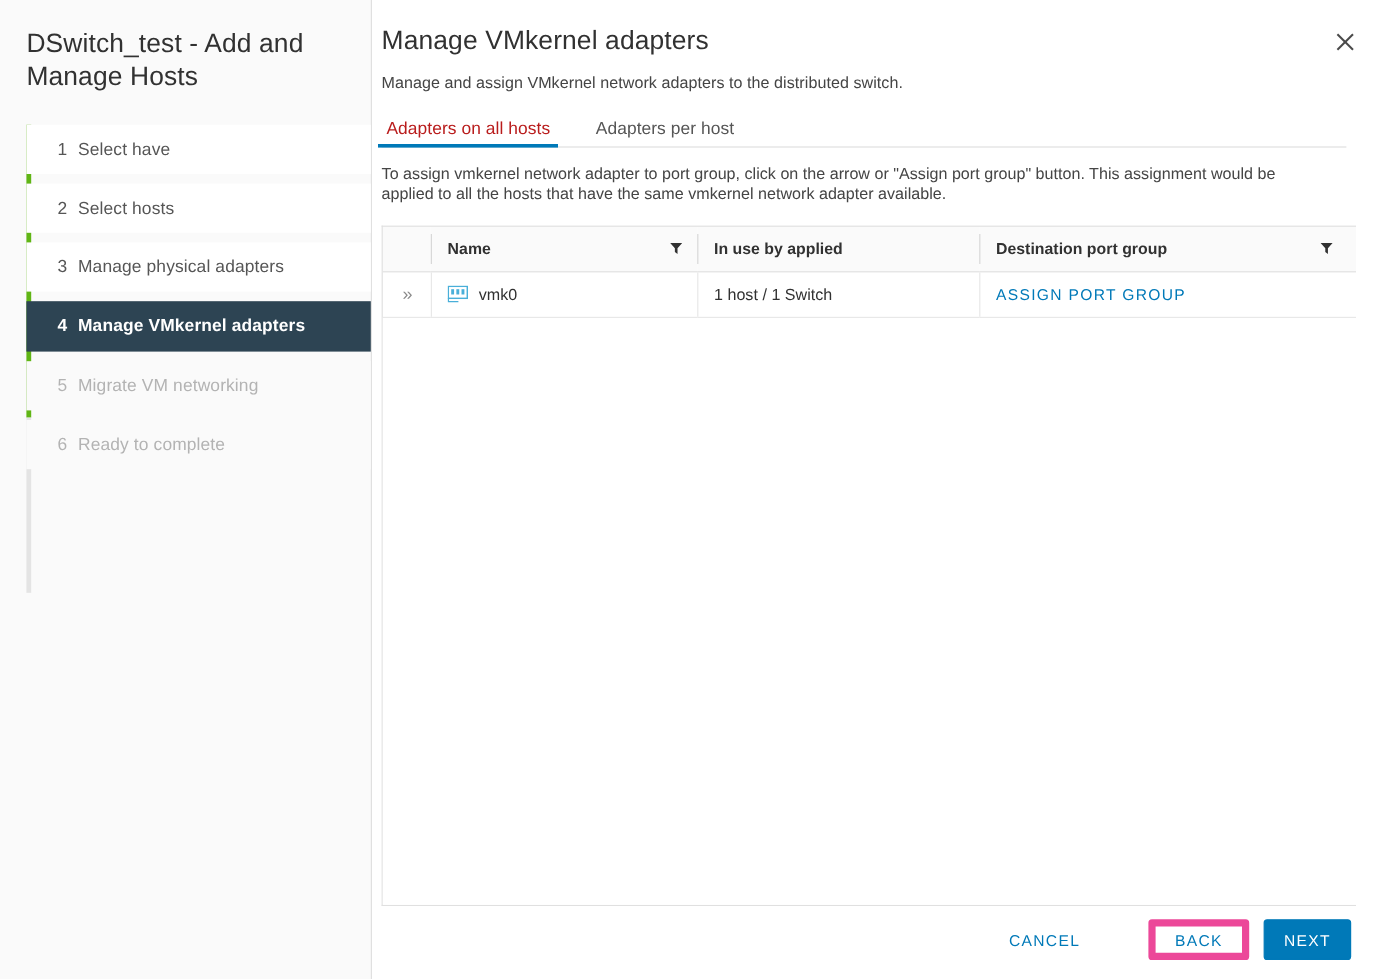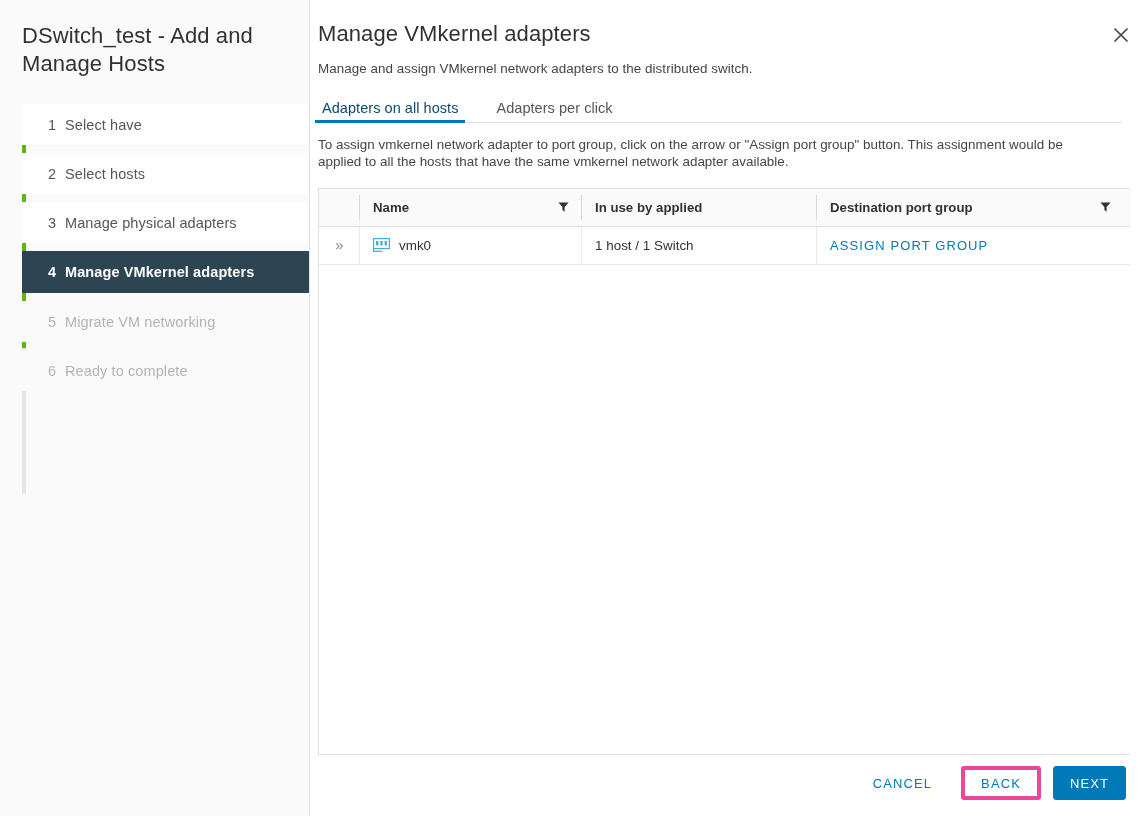--- a/index.html
+++ b/index.html
@@ -138,21 +138,21 @@
   .tab {
     font-size: 14.5px;
     color: #565656;
     padding: 0 4px 6px 4px;
     margin-right: 30px;
     cursor: pointer;
     position: relative;
     letter-spacing: 0.05px;
   }
   .tab.active {
-    color: #0c4a6e;
+    color: #b91c1c;
   }
   .tab.active::after {
     content: "";
     position: absolute;
     left: -3px;
     right: -3px;
     bottom: -1px;
     height: 3px;
     background: #0079b8;
   }
@@ -292,22 +292,23 @@
     text-transform: uppercase;
     font-family: "Liberation Sans", sans-serif;
   }
   .btn-flat {
     background: transparent;
     border: 1px solid transparent;
     color: #0079b8;
   }
   .btn-outline {
     background: #ffffff;
-    border: 4px solid #ec4899;
+    border: 6px solid #ec4899;
     color: #0079b8;
+    margin-left: 28px;
   }
   .btn-primary {
     background: #0079b8;
     border: 1px solid #0079b8;
     color: #ffffff;
   }
 </style>
 </head>
 <body>
 
@@ -364,21 +365,21 @@
         </svg>
       </div>
 
       <p class="panel-sub">Manage and assign VMkernel network adapters to the distributed switch.</p>
 
       <div class="tabs">
         <div class="tab active">
           <span>Adapters on all hosts</span>
         </div>
         <div class="tab">
-          <span>Adapters per click</span>
+          <span>Adapters per host</span>
         </div>
       </div>
 
       <p class="assign-note">To assign vmkernel network adapter to port group, click on the arrow or "Assign port group" button. This assignment would be applied to all the hosts that have the same vmkernel network adapter available.</p>
 
       <div class="table-wrap">
 
         <table class="grid">
           <colgroup>
             <col style="width:40px">

